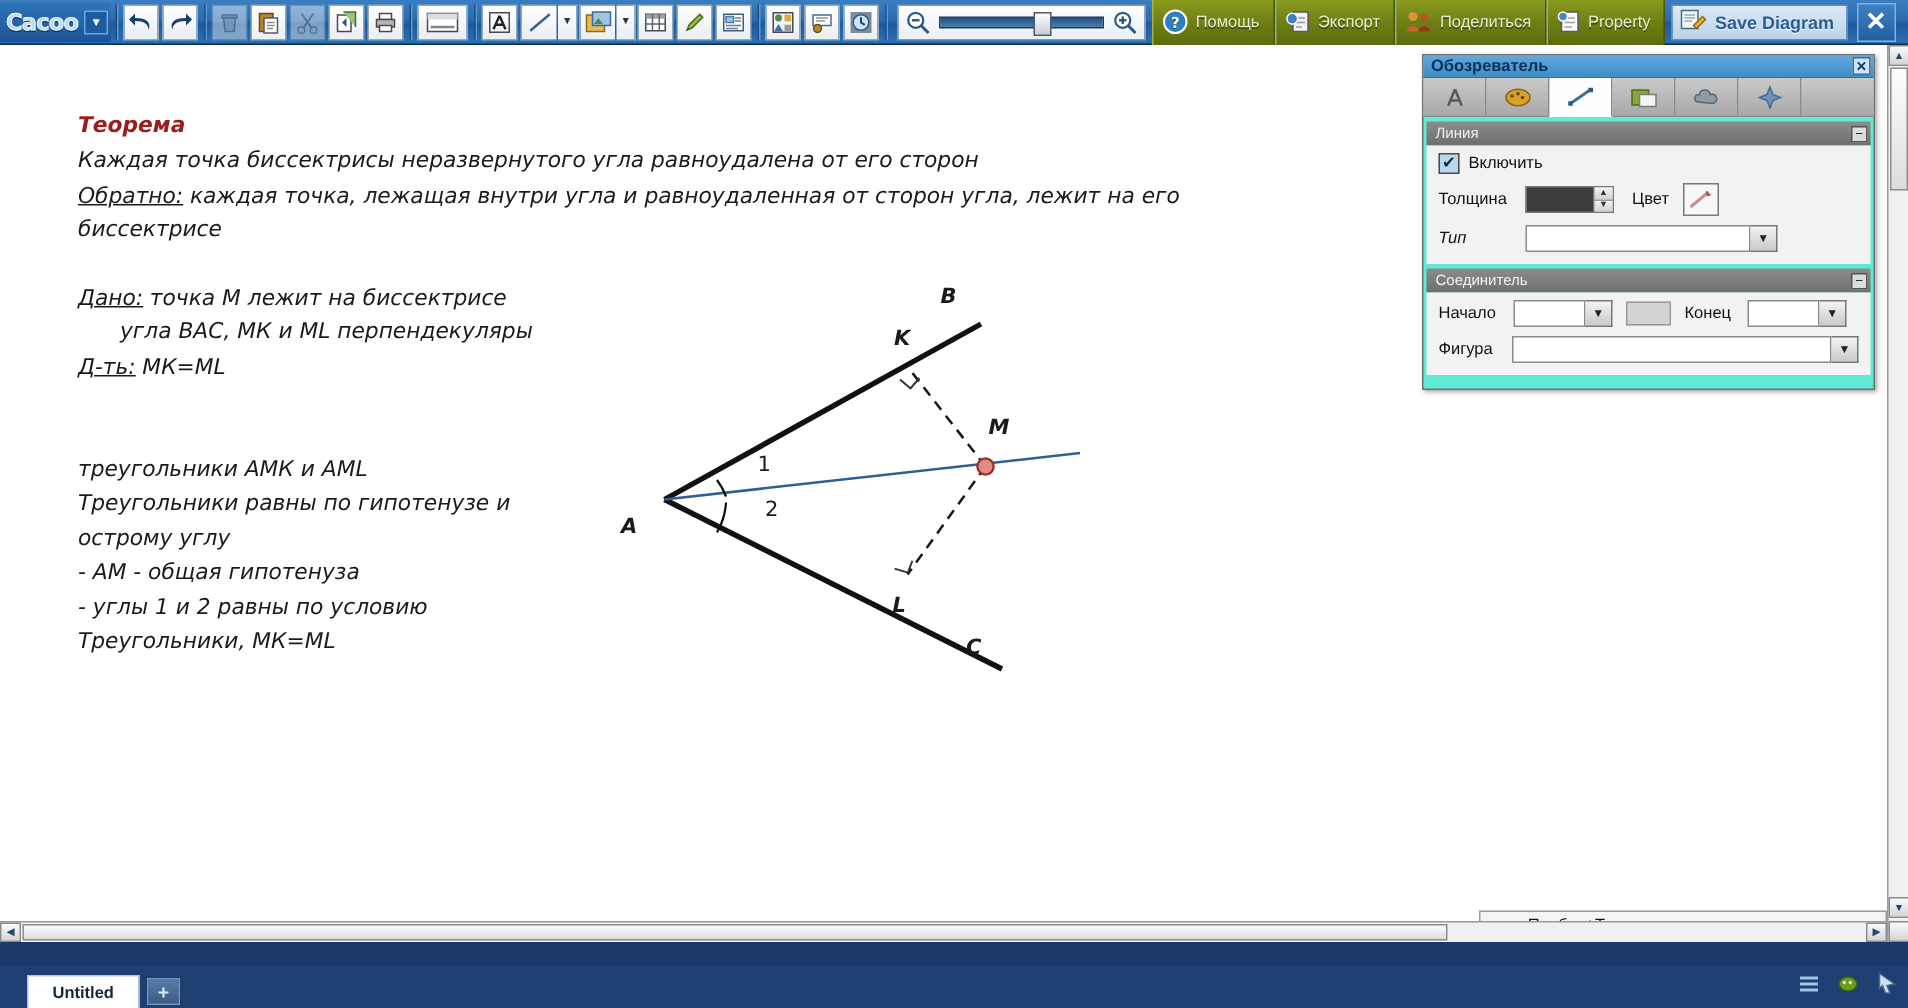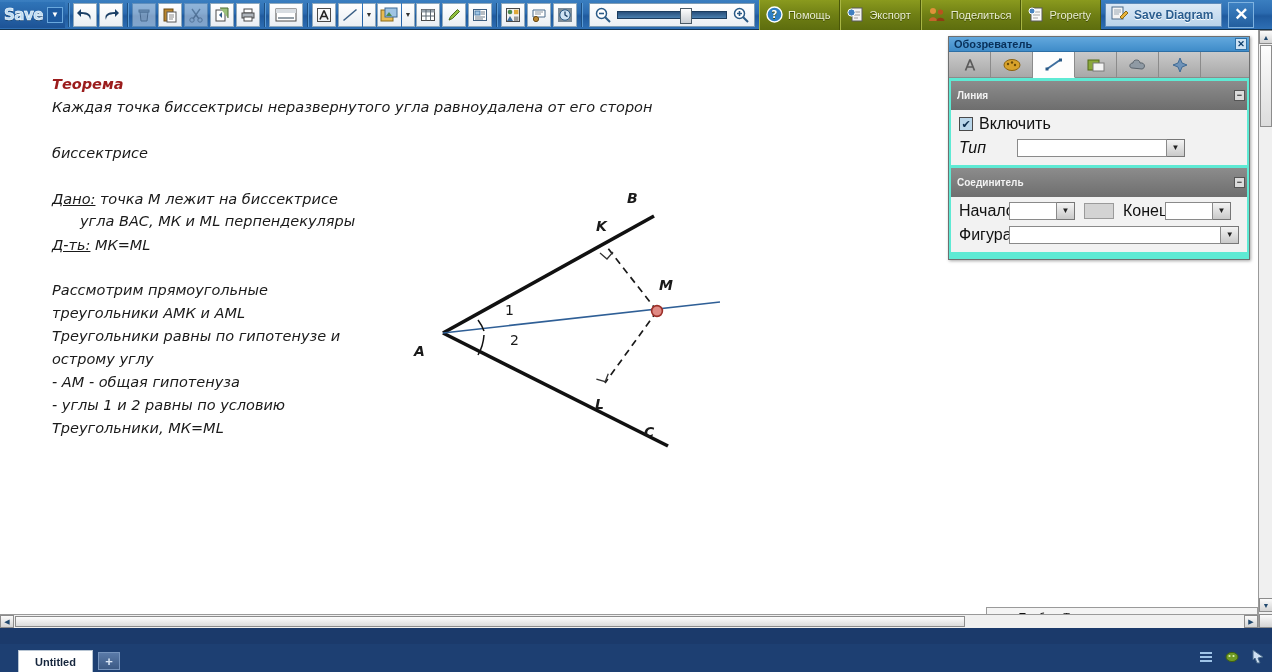--- a/index.html
+++ b/index.html
@@ -151,34 +151,34 @@
     border-right:1px solid #8b8b8b; border-bottom:1px solid #8b8b8b;
     display:flex; align-items:center; justify-content:center;
   }
   .ptab.active {
     background:#fdfdfd; border-bottom:1px solid #fdfdfd;
   }
   .ptab-fill { flex:1; background:linear-gradient(to bottom,#cacaca,#a8a8a8);
                border-bottom:1px solid #8b8b8b; }
 
   .sect-head {
-    height:29px; margin:3px 2px 0 2px;
+    height:16px; margin:3px 2px 0 2px;
     background:linear-gradient(to bottom,#8c8c8c,#6e6e6e);
     display:flex; align-items:center; padding:0 2px 0 6px;
-    font-size:10px; color:#f2f2f2; font-weight:bold;
+    font-size:10px; color:#f2f2f2; font-weight:normal;
   }
   .sect-head .sh-t { flex:1; }
   .collapse {
     width:11px; height:11px; background:#dcdcdc; border:1px solid #555;
     display:flex; align-items:center; justify-content:center;
     font-size:9px; color:#222; line-height:1;
   }
   .sect-body { padding:5px 8px 6px 8px; background:#f2f2f2; margin:0 2px; }
   .prow { display:flex; align-items:center; margin-bottom:6px; }
-  .plabel { font-size:16px; color:#111; }
+  .plabel { font-size:11px; color:#111; }
   .cb {
     width:14px; height:14px; background:#b9d6ea; border:1px solid #4a4a4a;
     margin-right:6px; display:flex; align-items:center; justify-content:center;
     font-size:11px; color:#0b2d4d; line-height:1;
   }
   .swatch-dark {
     width:46px; height:18px; background:#3c3c3c; border:1px solid #777;
   }
   .spin { width:13px; height:18px; display:flex; flex-direction:column;
           border:1px solid #777; border-left:none; }
@@ -250,21 +250,21 @@
     position:absolute; right:6px; bottom:4px;
     display:flex; align-items:center; gap:9px;
   }
 </style>
 </head>
 <body>
 
 <div id="toolbar">
 
   <div class="logo-wrap">
-    <span class="logo-text">Save</span>
+    <span class="logo-text">Cacoo</span>
     <span class="logo-caret">▼</span>
   </div>
 
   <div class="tb-sep"></div>
 
   <div class="tbtn">
     <svg width="18" height="18" viewBox="0 0 18 18">
         <path d="M5 6 L5 3 L1 7 L5 11 L5 8 C11 8 14 10 14 14 C16 9 13 6 5 6 Z" fill="#1b3f66"></path>
       </svg>
   </div>
@@ -477,33 +477,36 @@
   </div>
 
   <div id="closebtn">✕</div>
 </div>
 
 <div id="canvaswrap">
   <div id="canvas">
 
     <div class="txt hdr" style="left:52px; top:46px;">Теорема</div>
     <div class="txt" style="left:52px; top:69px;">Каждая точка биссектрисы неразвернутого угла равноудалена от его сторон</div>
+    <div style="position:absolute; left:52px; top:92px; white-space:nowrap;">
+      <span class="txt u" style="position:static;">Обратно:</span>
+      <span class="txt" style="position:static;">каждая точка, лежащая внутри угла и равноудаленная от сторон угла, лежит на его</span>
+    </div>
     <div class="txt" style="left:52px; top:115px;">биссектрисе</div>
 
     <div style="position:absolute; left:52px; top:160px; white-space:nowrap;">
       <span class="txt u" style="position:static;">Дано:</span>
       <span class="txt" style="position:static;">точка М лежит на биссектрисе</span>
     </div>
     <div class="txt" style="left:52px; top:183px;margin-left:28px;">угла ВАС, МК и ML перпендекуляры</div>
     <div style="position:absolute; left:52px; top:206px; white-space:nowrap;">
       <span class="txt u" style="position:static;">Д-ть:</span>
       <span class="txt" style="position:static;">МК=ML</span>
     </div>
 
-    <div class="txt" style="left:52px; top:252px;">Рассмотрим прямоугольные</div>
     <div class="txt" style="left:52px; top:275px;">треугольники АМК и AML</div>
     <div class="txt" style="left:52px; top:298px;">Треугольники равны по гипотенузе и</div>
     <div class="txt" style="left:52px; top:321px;">острому углу</div>
     <div class="txt" style="left:52px; top:344px;">- АМ - общая гипотенуза</div>
     <div class="txt" style="left:52px; top:367px;">- углы 1 и 2 равны по условию</div>
     <div class="txt" style="left:52px; top:390px;">Треугольники, МК=ML</div>
 
     <svg style="position:absolute; left:400px; top:150px;" width="340" height="270" viewBox="0 0 340 270">
 
       <path d="M43 153 L254 36" stroke="#111111" stroke-width="3.6" fill="none"></path>
@@ -585,20 +588,35 @@
   </div>
 
   <div class="sect-head">
     <span class="sh-t">Линия</span>
     <span class="collapse">−</span>
   </div>
   <div class="sect-body">
     <div class="prow">
       <span class="cb">✔</span>
       <span class="plabel">Включить</span>
+    </div>
+    <div class="prow">
+      <span class="plabel" style="width:58px;">Толщина</span>
+      <span class="swatch-dark"></span>
+      <span class="spin">
+          <div>▲</div>
+          <div>▼</div>
+        </span>
+      <span class="plabel" style="margin-left:12px; width:34px;">Цвет</span>
+      <span class="colorbox">
+        <svg width="18" height="16" viewBox="0 0 18 16">
+            <path d="M2 13 L14 3" stroke="#c98f8f" stroke-width="2"></path>
+            <path d="M12 2 L16 5 L13 6 Z" fill="#9a5a5a"></path>
+          </svg>
+      </span>
     </div>
     <div class="prow" style="margin-bottom:2px;font-style:italic;">
       <span class="plabel" style="width:58px;">Тип</span>
       <span class="inp" style="width:150px;"></span>
       <span class="ddbtn">▼</span>
     </div>
   </div>
 
   <div class="sect-head">
     <span class="sh-t">Соединитель</span>

